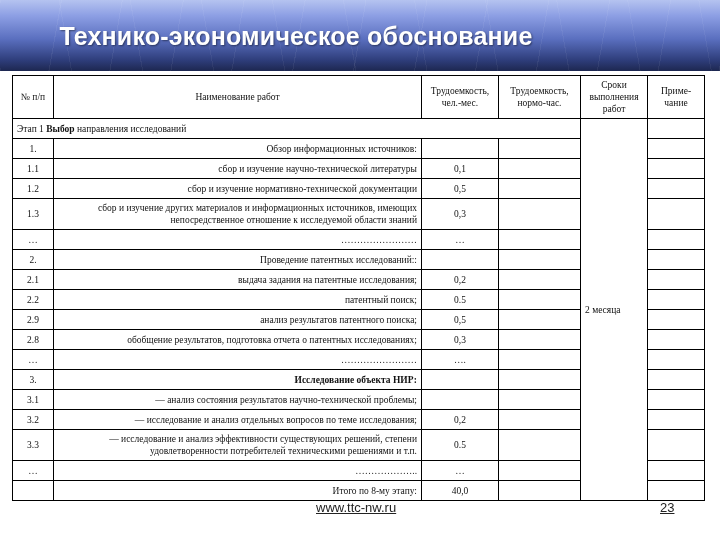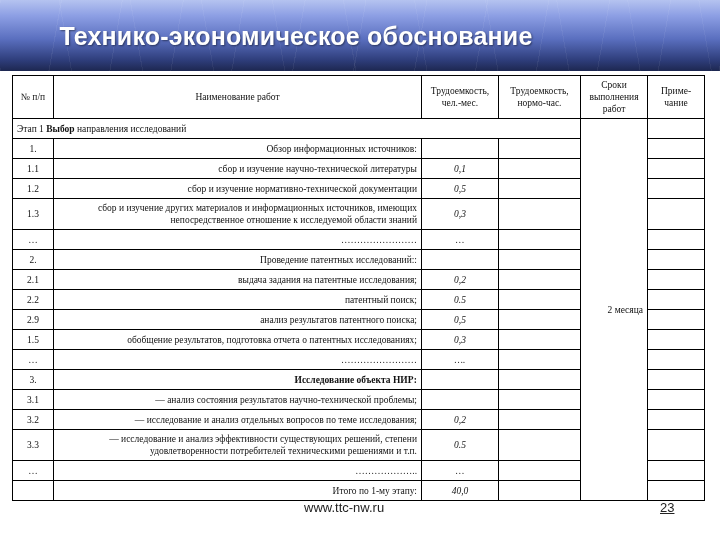--- a/index.html
+++ b/index.html
@@ -49,29 +49,29 @@
     col.c1 { width: 41px; }
     col.c2 { width: 368px; }
     col.c3 { width: 77px; }
     col.c4 { width: 82px; }
     col.c5 { width: 67px; }
     col.c6 { width: 57px; }
     tr.hdr td { height: 40px; text-align: center; }
     tr.r1 td { height: 17px; }
     tr.r2 td { height: 28px; }
     td.num { text-align: center; }
-    td.val { text-align: center; font-style: italic; }
+    td.val { text-align: center; }
     td.name { text-align: right; }
     td.top { vertical-align: top; }
     .b { font-weight: bold; }
     td.stage { text-align: left; }
-    td.term { text-align: right; vertical-align: top; }
+    td.term { text-align: left; vertical-align: top; }
     .footer-url {
-      position: absolute; left: 304px; top: 500px;
-      font-family: "Liberation Sans", sans-serif; font-size: 13px; color: #222;
+      position: absolute; left: 316px; top: 500px;
+      font-family: "Liberation Sans", sans-serif; font-size: 13px; color: #222; text-decoration: underline;
     }
     .page-num {
       position: absolute; left: 660px; top: 500px;
       font-family: "Liberation Sans", sans-serif; font-size: 13px; color: #222; text-decoration: underline;
     }
   </style>
 </head>
 <body>
 
 <div class="banner">
@@ -159,21 +159,21 @@
         <td></td>
       </tr>
       <tr class="r1">
         <td class="num">2.9</td>
         <td class="name">анализ результатов патентного поиска;</td>
         <td class="val">0,5</td>
         <td></td>
         <td></td>
       </tr>
       <tr class="r1">
-        <td class="num">1.5</td>
+        <td class="num">2.8</td>
         <td class="name">обобщение результатов, подготовка отчета о патентных исследованиях;</td>
         <td class="val">0,3</td>
         <td></td>
         <td></td>
       </tr>
       <tr class="r1">
         <td class="num">…</td>
         <td class="name">……………………</td>
         <td class="val">….</td>
         <td></td>
@@ -209,21 +209,21 @@
       </tr>
       <tr class="r1">
         <td class="num">…</td>
         <td class="name">………………..</td>
         <td class="val">…</td>
         <td></td>
         <td></td>
       </tr>
       <tr class="r1">
         <td class="num b"></td>
-        <td class="name b">Итого по 1-му этапу:</td>
+        <td class="name b">Итого по 8-му этапу:</td>
         <td class="val b">40,0</td>
         <td></td>
         <td></td>
       </tr>
     </tbody>
 </table>
 
 <div class="footer-url">www.ttc-nw.ru</div>
 <div class="page-num">23</div>
 

